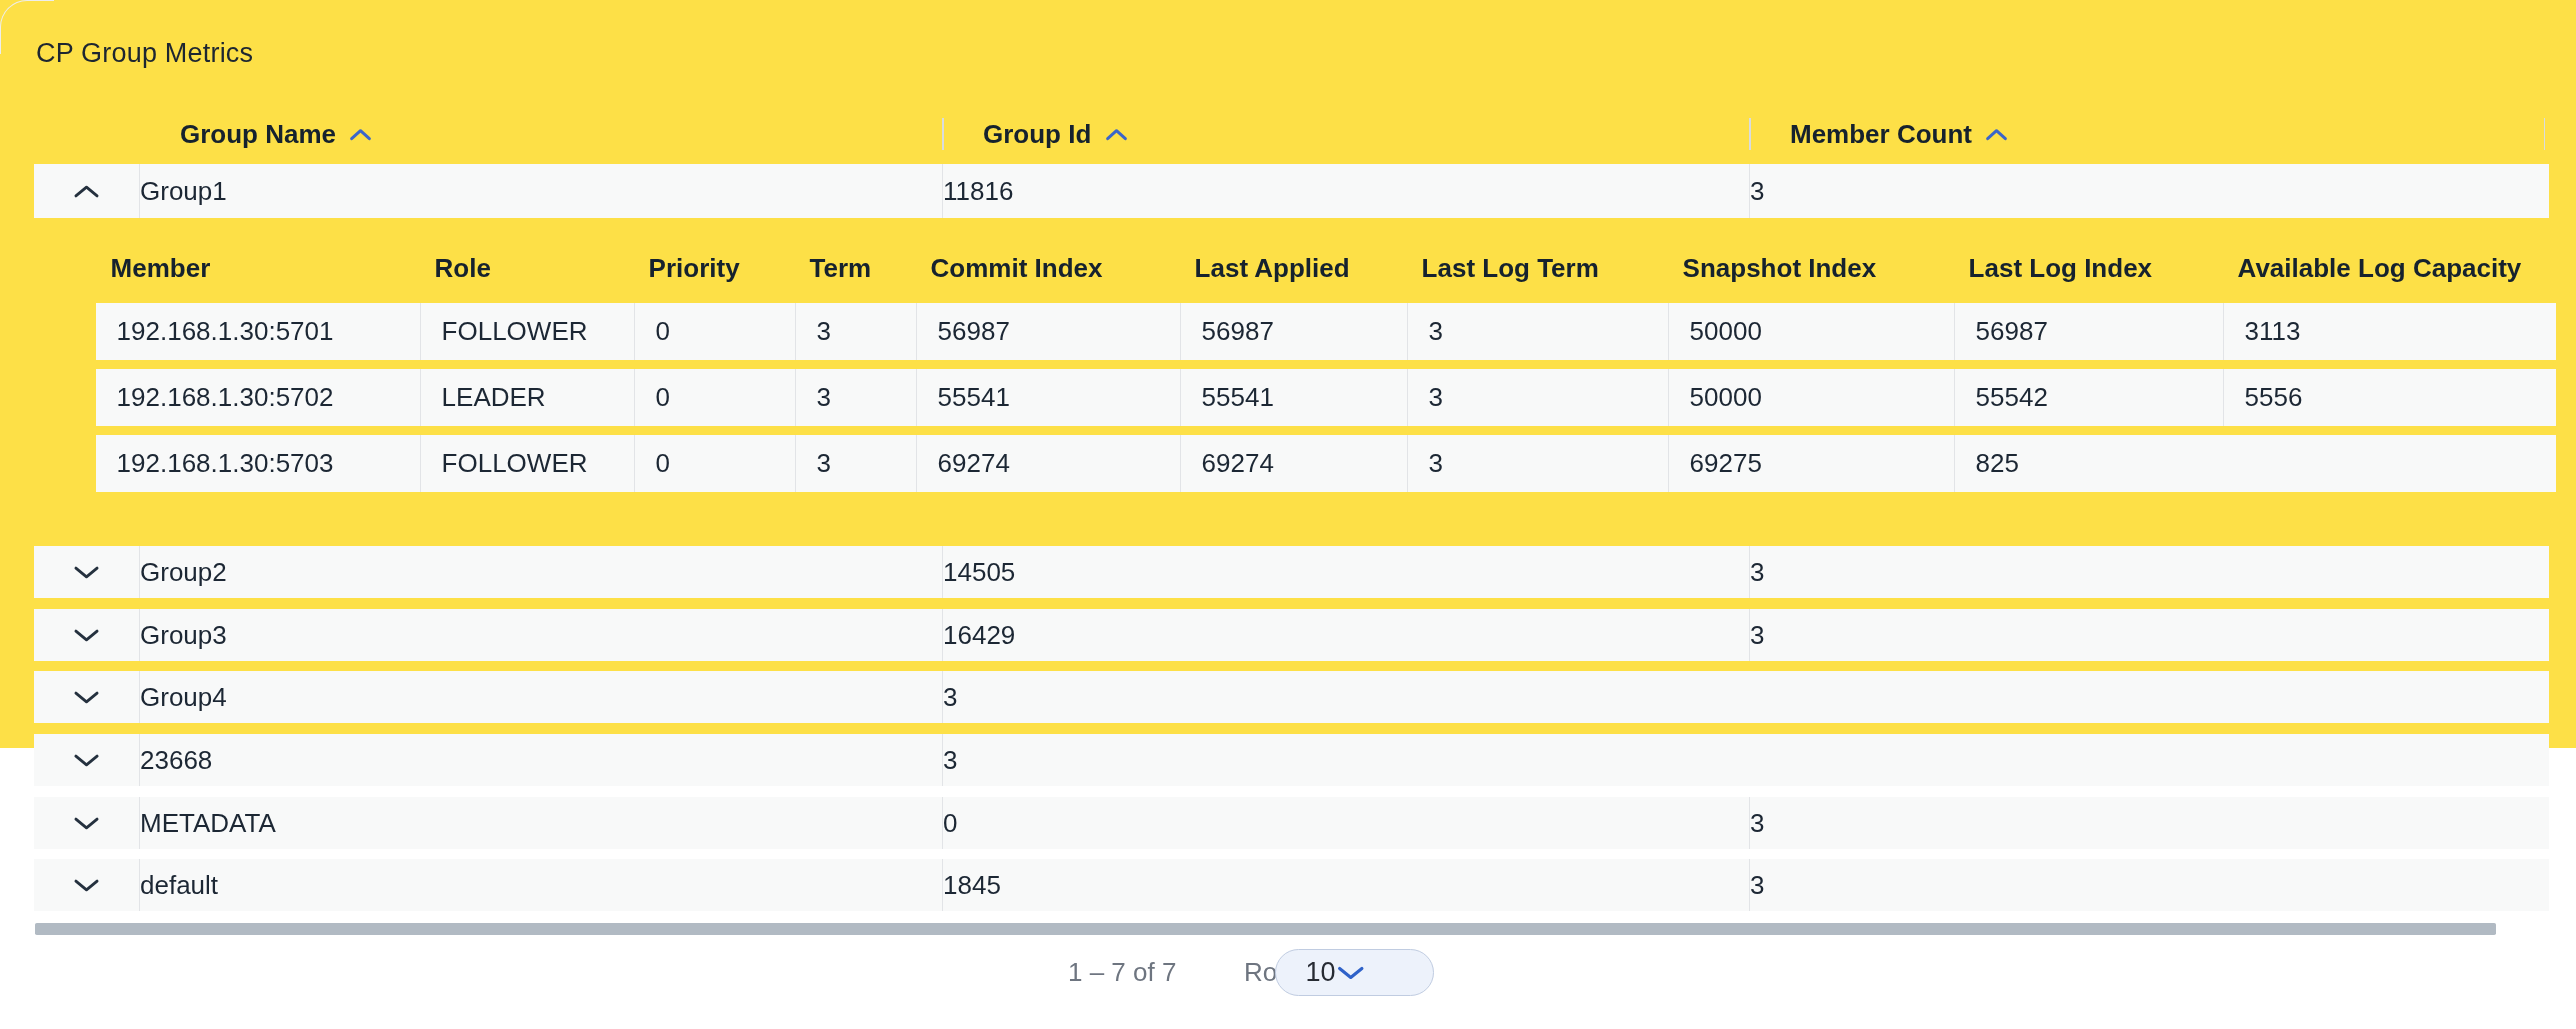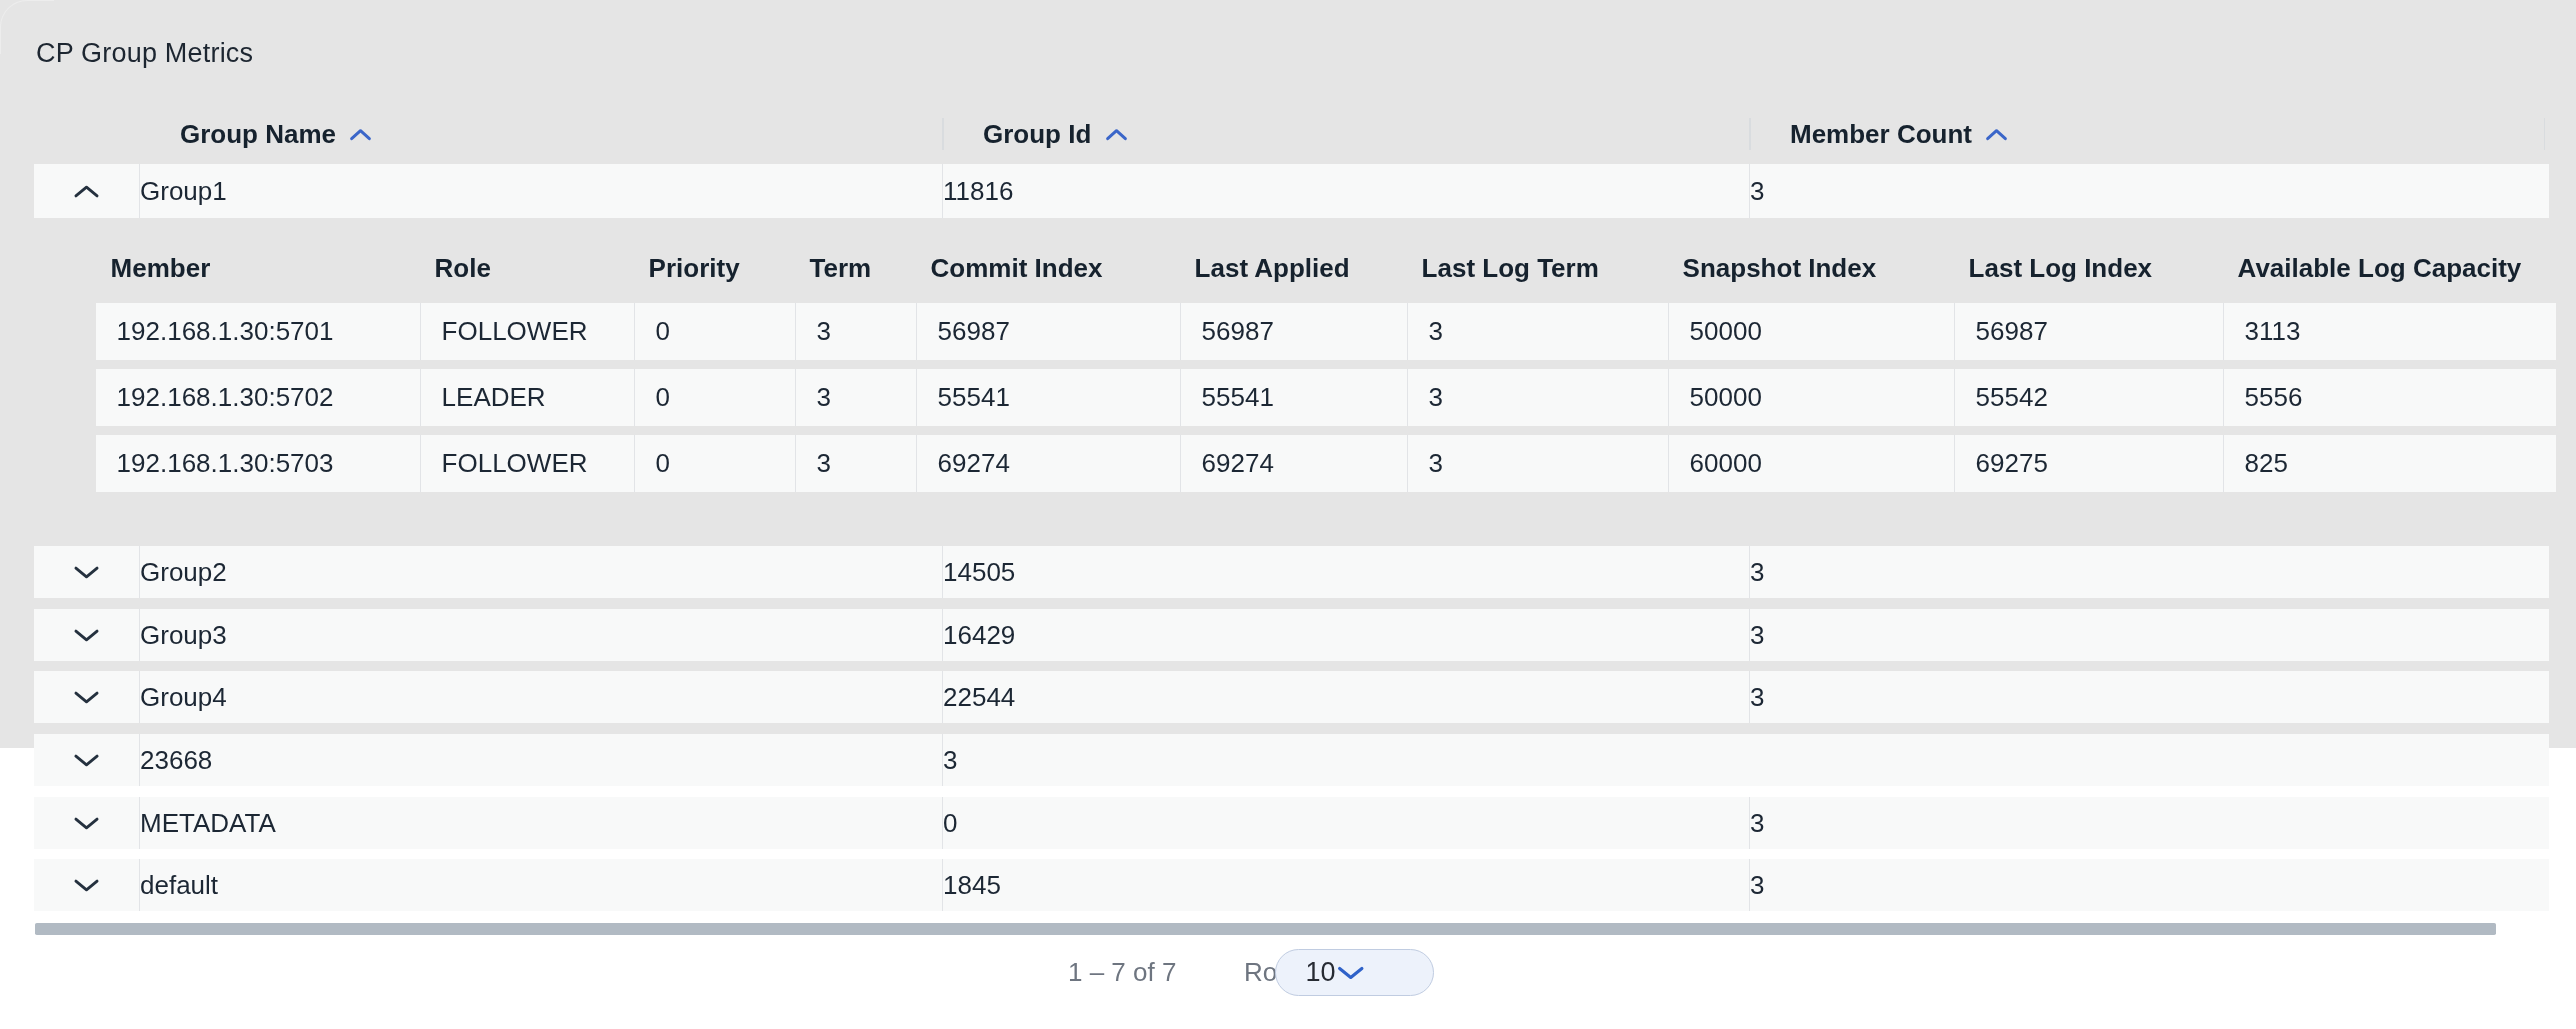--- a/index.html
+++ b/index.html
@@ -1,18 +1,18 @@
 <!DOCTYPE html>
 <html style="font-size:14.3px"><head>
 <meta charset="utf-8">
 <style>
   * { margin:0; padding:0; box-sizing:border-box; }
   html,body { width:2576px; height:1029px; background:#ffffff; overflow:hidden; }
   body { font-family:"Liberation Sans", sans-serif; color:#1c2734; }
-  .app { position:relative; width:2576px; height:748px; background:#e5e5e5; }
+  .app { position:relative; width:2576px; height:748px; background:#fde047; }
 
   
   .corner { position:absolute; left:0; top:0; width:54px; height:54px;
             border-top:1.8px solid #ededed; border-left:1.8px solid #ededed;
             border-top-left-radius:27px; }
 
   .page-title { position:absolute; left:36px; top:38px; font-size:27px;
                 font-weight:500; color:#1d2631; letter-spacing:0.2px; }
 
   
@@ -148,21 +148,20 @@
   </div>
 
   <div class="member-row" style="top:435px;">
     <div class="cell">192.168.1.30:5703</div>
     <div class="cell">FOLLOWER</div>
     <div class="cell">0</div>
     <div class="cell">3</div>
     <div class="cell">69274</div>
     <div class="cell">69274</div>
     <div class="cell">3</div>
-    <div class="cell">60000</div>
     <div class="cell">69275</div>
     <div class="cell">825</div>
   </div>
 
   <div class="main-row" style="top:546px; height:52px;">
     <div class="cell chev-cell">
       <span>
         <svg width="29" height="15" viewBox="0 0 32 17">
             <polyline points="4,3.5 16,13.5 28,3.5" fill="none" stroke="#25313f" stroke-width="3.2" stroke-linecap="round" stroke-linejoin="round"></polyline>
           </svg>
@@ -188,21 +187,20 @@
 
   <div class="main-row" style="top:671px; height:52px;">
     <div class="cell chev-cell">
       <span>
         <svg width="29" height="15" viewBox="0 0 32 17">
             <polyline points="4,3.5 16,13.5 28,3.5" fill="none" stroke="#25313f" stroke-width="3.2" stroke-linecap="round" stroke-linejoin="round"></polyline>
           </svg>
       </span>
     </div>
     <div class="cell v">Group4</div>
-    <div class="cell v">22544</div>
     <div class="cell v">3</div>
   </div>
 
   <div class="main-row" style="top:734px; height:52px;">
     <div class="cell chev-cell">
       <span>
         <svg width="29" height="15" viewBox="0 0 32 17">
             <polyline points="4,3.5 16,13.5 28,3.5" fill="none" stroke="#25313f" stroke-width="3.2" stroke-linecap="round" stroke-linejoin="round"></polyline>
           </svg>
       </span>

